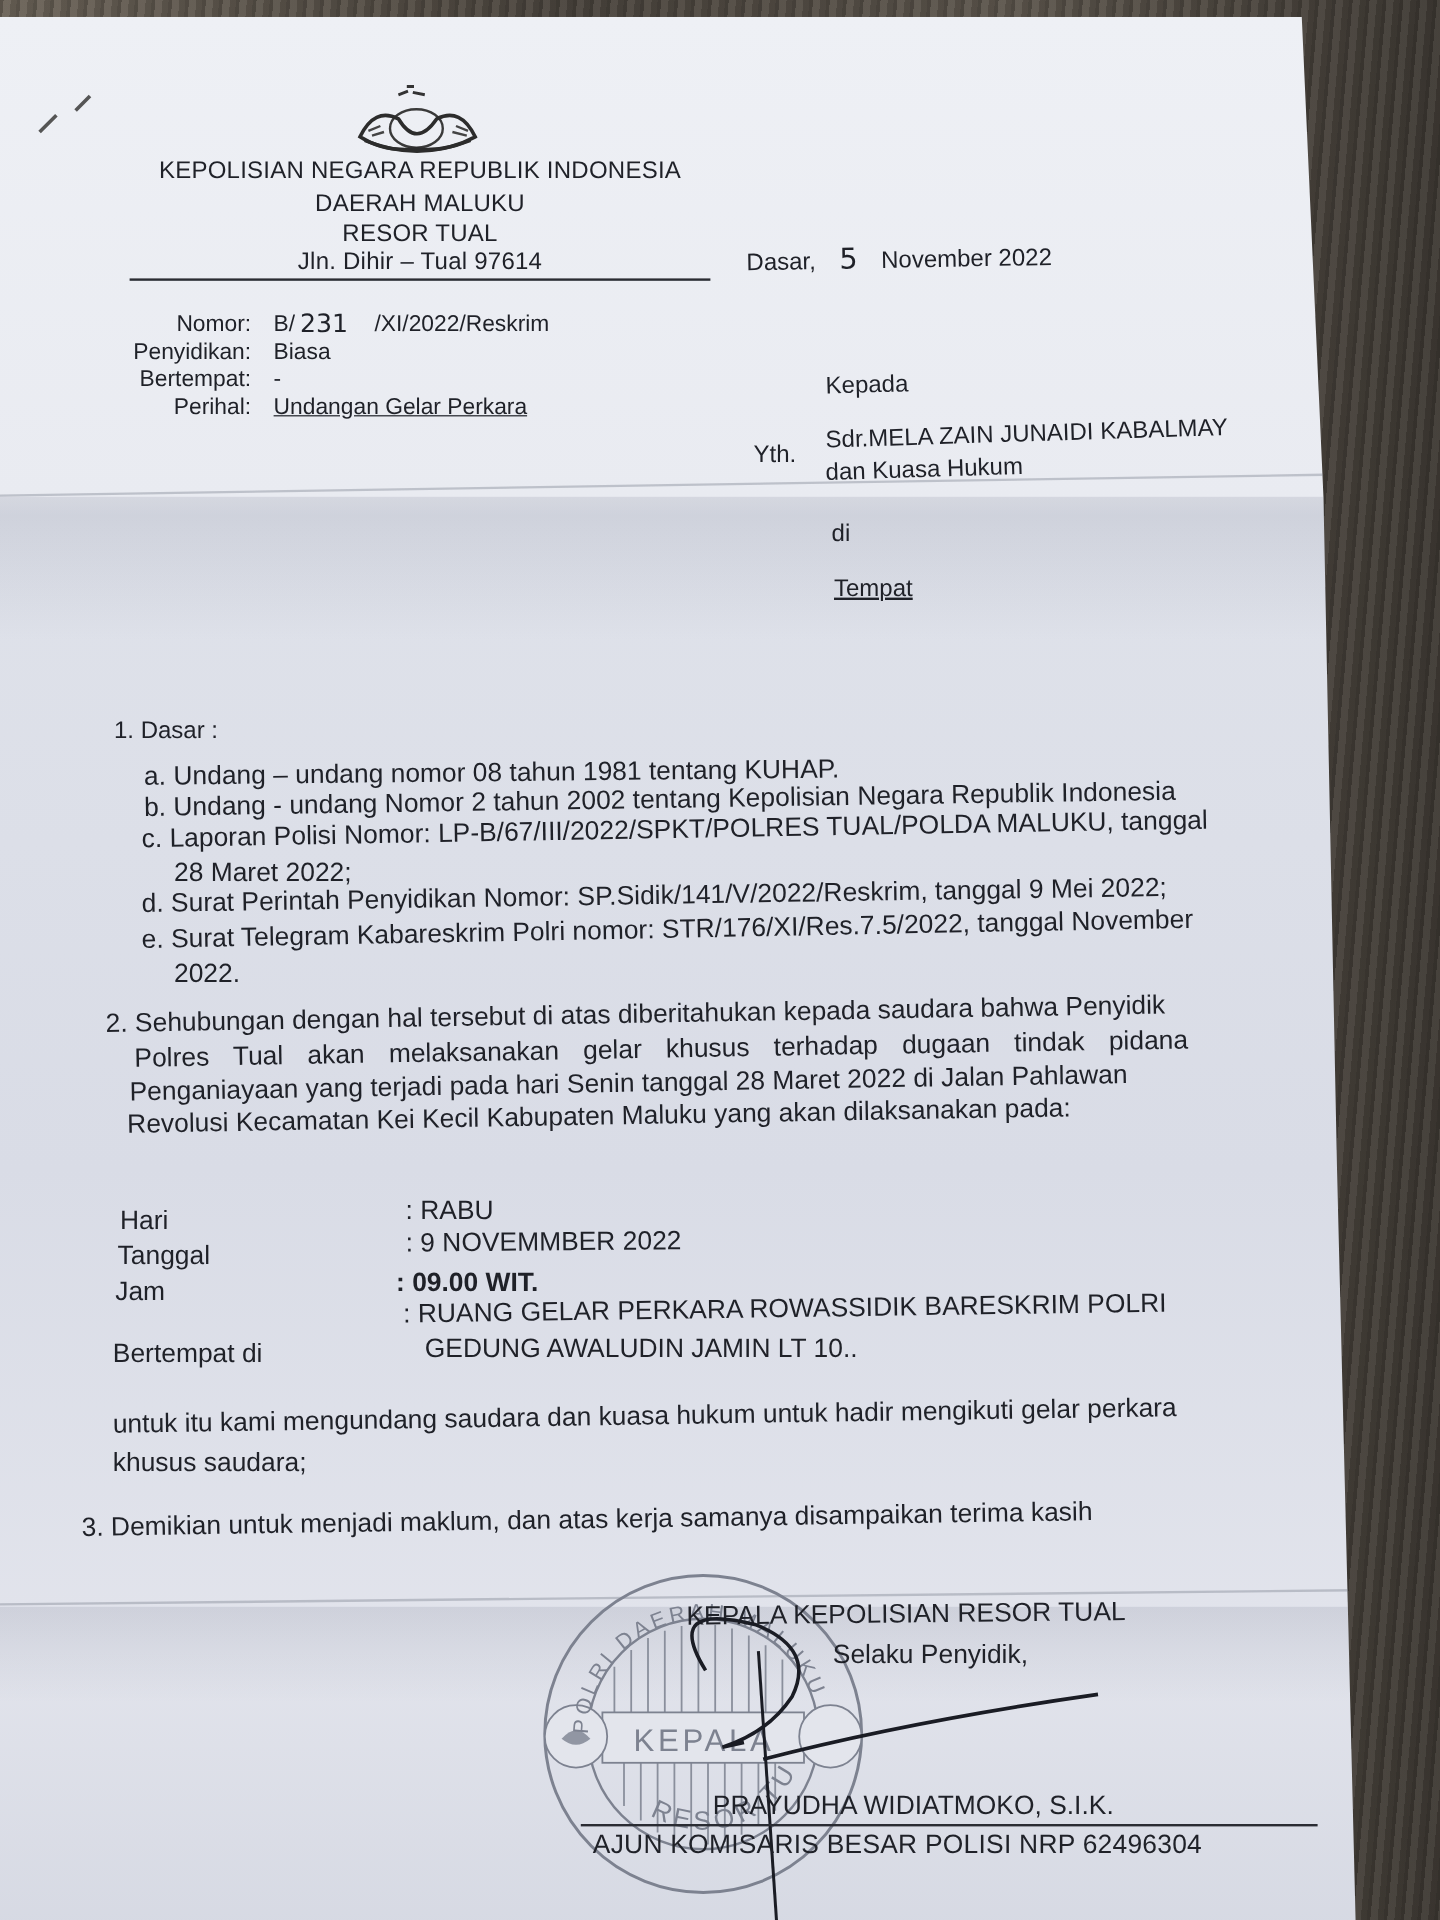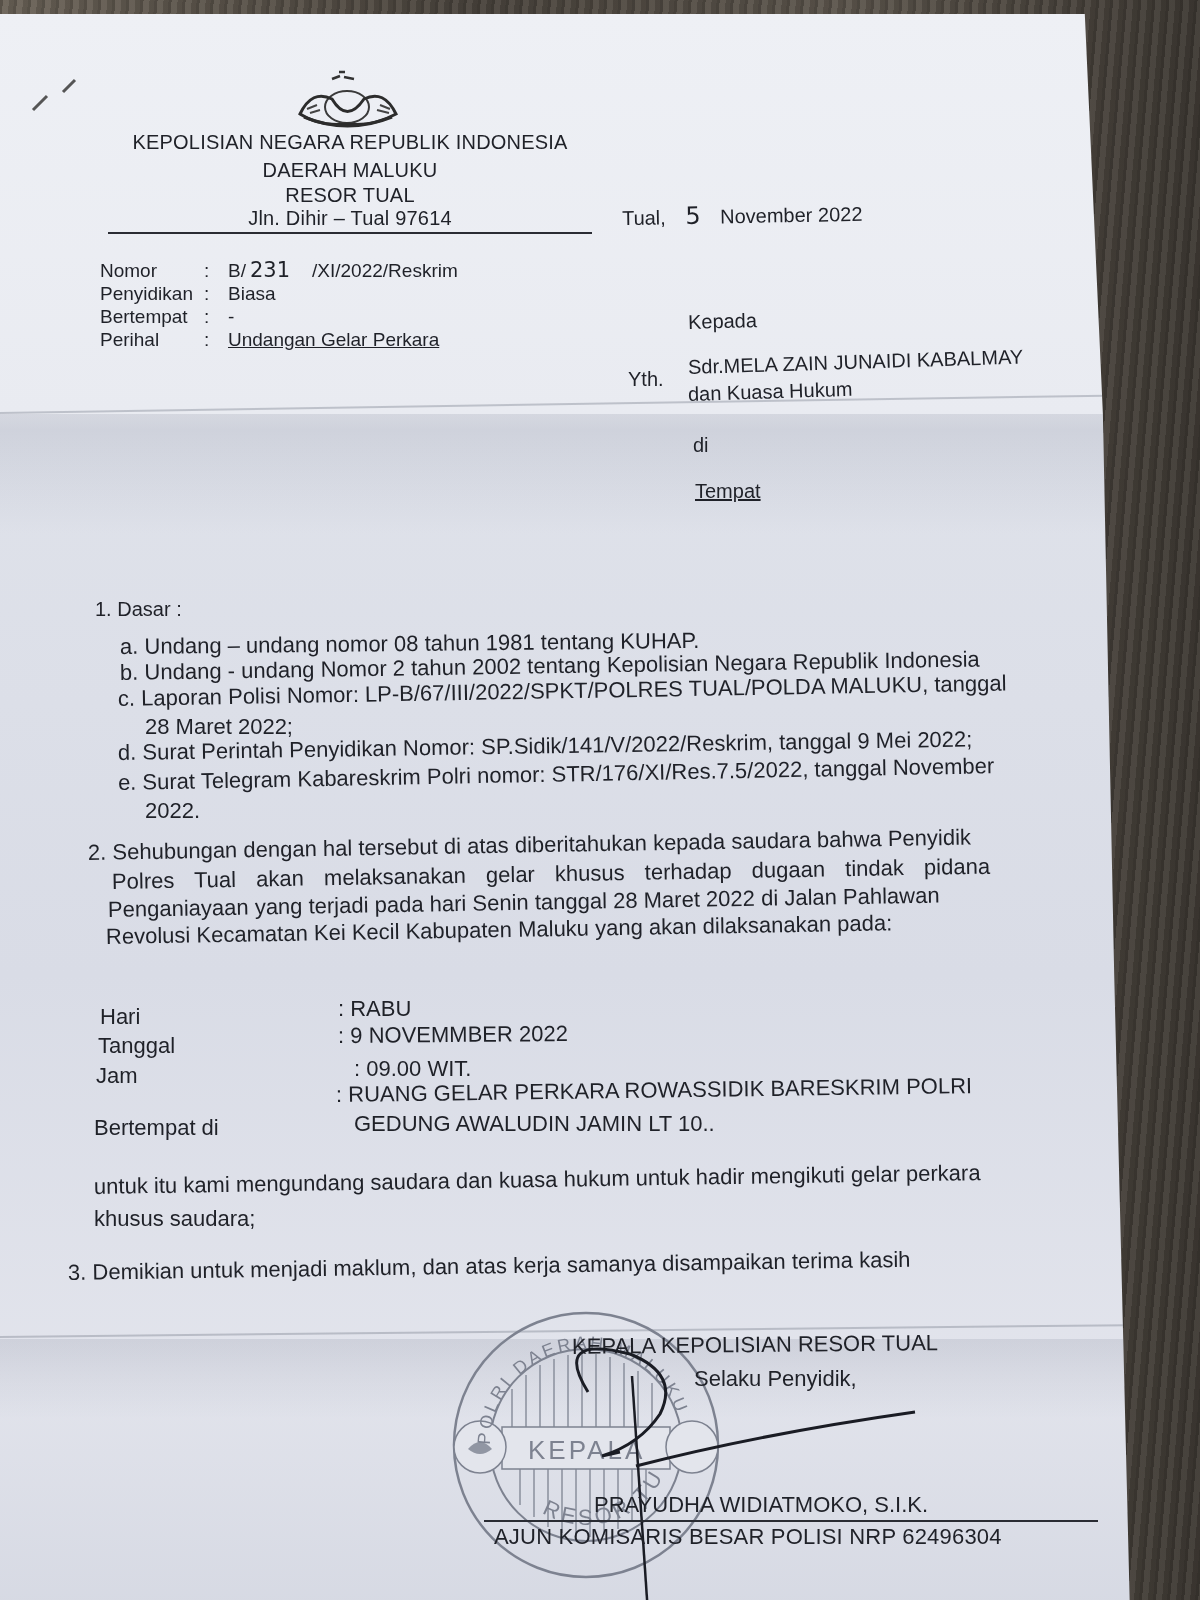--- a/index.html
+++ b/index.html
@@ -30,21 +30,21 @@
   .abs { position: absolute; white-space: nowrap; }
   .hdr { font-size: 20px; letter-spacing: 0.2px; text-align: center; }
   .body-cond { font-size: 22px; transform-origin: left center; }
   .u { text-decoration: underline; }
 
   .emblem { position: absolute; left: 292px; top: 55px; width: 110px; height: 65px; }
   .hline { position: absolute; background: #2a2c33; height: 2px; }
   .hand { font-family: "DejaVu Sans", sans-serif; font-weight: bold; }
 
   .meta-row { display: flex; font-size: 19px; line-height: 23px; }
-  .meta-row .k { width: 104px; }
+  .meta-row .k { width: 104px; text-align: right; }
   .meta-row .c { width: 24px; }
 
   .stamp { position: absolute; left: 450px; top: 1295px; width: 272px; height: 272px; }
   .sig { position: absolute; left: 560px; top: 1330px; width: 360px; height: 270px; }
 </style>
 </head>
 <body>
 
 <div class="wood"></div>
 
@@ -66,21 +66,21 @@
     <path d="M15 40 l10 -4 M18 44 l10 -3 M88 36 l10 4 M85 41 l12 3" stroke="#444" stroke-width="2"></path>
   </svg>
 
   <div class="abs hdr" style="left:105px;top:145px;width:490px;">DAERAH MALUKU</div>
   <div class="abs hdr" style="left:105px;top:117px;width:490px;">KEPOLISIAN NEGARA REPUBLIK INDONESIA</div>
   <div class="abs hdr" style="left:105px;top:170px;width:490px;">RESOR TUAL</div>
   <div class="abs hdr" style="left:105px;top:193px;width:490px;">Jln. Dihir – Tual 97614</div>
   <div class="hline" style="left:108px;top:218px;width:484px;"></div>
 
   <div class="abs" style="left:622px;top:187px;font-size:20px;transform:rotate(-1deg);">
-    <span>Tual,</span>
+    <span>Dasar,</span>
     <span class="hand" style="font-size:24px;margin:0 14px 0 14px;font-weight:normal;">5</span>
     <span>November  2022</span>
   </div>
 
   <div class="abs" style="left:100px;top:245px;">
     <div class="meta-row">
       <span class="k">Nomor</span>
       <span class="c">:</span>
       <span>B/</span>
       <span class="hand" style="font-weight:normal;font-size:21px;margin:0 22px 0 4px;">231</span>
@@ -138,21 +138,21 @@
   <div class="abs body-cond" style="left:88px;top:826px;transform:rotate(-1deg);">2. Sehubungan dengan hal tersebut di atas diberitahukan kepada saudara bahwa Penyidik</div>
   <div class="abs body-cond" style="left:112px;top:855px;transform:rotate(-1deg);word-spacing:14px;">Polres  Tual  akan  melaksanakan  gelar  khusus  terhadap  dugaan  tindak  pidana</div>
   <div class="abs body-cond" style="left:108px;top:883px;transform:rotate(-1deg);">Penganiayaan yang terjadi pada hari Senin tanggal 28 Maret 2022 di Jalan Pahlawan</div>
   <div class="abs body-cond" style="left:106px;top:910px;transform:rotate(-1deg);">Revolusi Kecamatan Kei Kecil Kabupaten Maluku yang akan dilaksanakan pada:</div>
 
   <div class="abs body-cond" style="left:100px;top:990px;">Hari</div>
   <div class="abs body-cond" style="left:338px;top:982px;">: RABU</div>
   <div class="abs body-cond" style="left:98px;top:1019px;">Tanggal</div>
   <div class="abs body-cond" style="left:338px;top:1009px;transform:rotate(-0.5deg);">: 9 NOVEMMBER  2022</div>
   <div class="abs body-cond" style="left:96px;top:1049px;">Jam</div>
-  <div class="abs body-cond" style="left:354px;top:1042px;">: 09.00 WIT.</div>
+  <div class="abs body-cond" style="left:330px;top:1042px;font-weight:bold;">: 09.00 WIT.</div>
   <div class="abs body-cond" style="left:94px;top:1077px;margin-top:24px;">Bertempat di</div>
   <div class="abs body-cond" style="left:336px;top:1068px;transform:rotate(-0.8deg);">: RUANG GELAR PERKARA ROWASSIDIK BARESKRIM POLRI</div>
   <div class="abs body-cond" style="left:354px;top:1097px;">GEDUNG AWALUDIN JAMIN LT 10..</div>
 
   <div class="abs body-cond" style="left:94px;top:1160px;transform:rotate(-0.9deg);">untuk itu kami mengundang saudara dan kuasa hukum untuk hadir mengikuti gelar perkara</div>
   <div class="abs body-cond" style="left:94px;top:1192px;">khusus saudara;</div>
 
   <div class="abs body-cond" style="left:68px;top:1246px;transform:rotate(-0.9deg);">3. Demikian untuk  menjadi maklum, dan atas kerja samanya disampaikan terima kasih</div>
 
   <svg class="stamp" viewBox="0 0 272 272">

